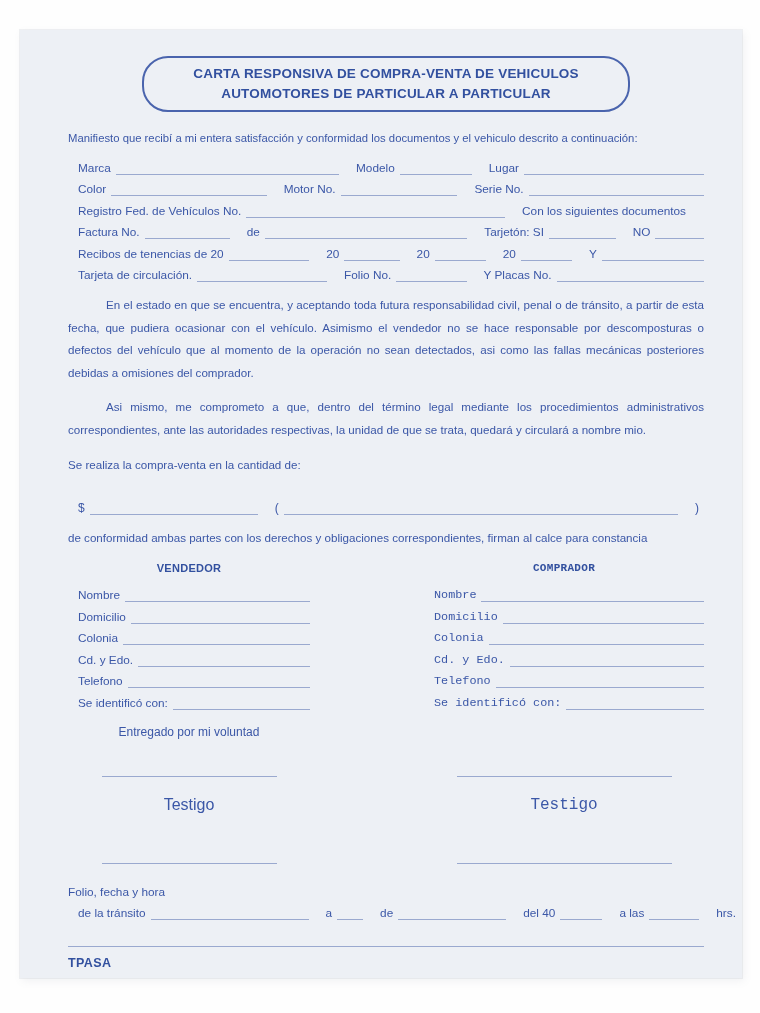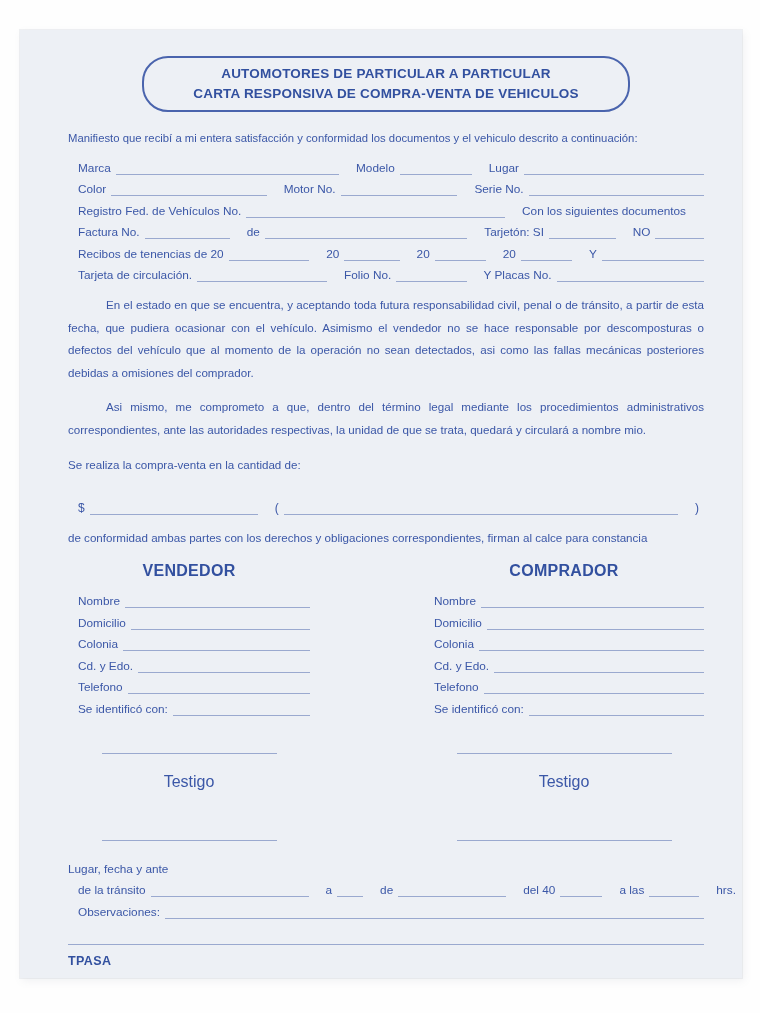--- a/index.html
+++ b/index.html
@@ -32,41 +32,41 @@
   .frow .lab{white-space:nowrap;padding-right:5px;margin-left:10px;}
   .frow .lab.mid{padding-left:7px;}
   .fl{border-bottom:1.2px solid var(--line);height:13px;min-width:10px;}
   .para{margin-top:12px;line-height:22.5px;text-align:justify;font-size:11.6px;text-indent:38px;}
   .lead{margin-top:17px;font-size:11.6px;}
   .amount{margin-top:22px;font-size:12px;}
   .amount .fl{height:14px;}
   .confirm{margin-top:16px;font-size:11.6px;}
   .cols{display:flex;justify-content:space-between;}
   .colL{width:242px;}
-  .colR{width:280px;}
-  .ptitle{margin-top:18px;text-align:center;font-weight:bold;font-size:16px;color:var(--ink-dark);letter-spacing:.3px;}
+  .colR{width:280px;font-family:Liberation Mono, monospace;}
+  .ptitle{margin-top:18px;text-align:center;font-weight:bold;font-size:11px;color:var(--ink-dark);letter-spacing:.3px;}
   .pfields{margin-top:7px;}
   .caption{margin-top:15px;text-align:center;font-size:12px;}
   .sigline{border-bottom:1.3px solid var(--line);height:1px;margin:0 auto;}
   .sig1{margin-top:37px;}
   .testigo{margin-top:19px;text-align:center;font-size:16px;}
   .sig2{margin-top:49px;}
   .footer{margin-top:21px;font-size:11.8px;}
   .obsline{margin-top:5px;}
   .obsline .fl{height:12px;}
   .tpasa{margin-top:9px;font-weight:bold;font-size:12.5px;color:var(--ink-dark);letter-spacing:.4px;}
 </style>
 </head>
 <body>
 
 <div class="paper">
 
   <div class="title-box">
+    <div>CARTA RESPONSIVA DE COMPRA-VENTA DE VEHICULOS</div>
     <div>AUTOMOTORES DE PARTICULAR A PARTICULAR</div>
-    <div>CARTA RESPONSIVA DE COMPRA-VENTA DE VEHICULOS</div>
   </div>
 
   <div class="intro">Manifiesto que recibí a mi entera satisfacción y conformidad los documentos y el vehiculo descrito a continuación:</div>
 
   <div class="rows">
     <div class="frow">
       <span class="lab">Marca</span>
       <span class="fl" style="flex:3.1"></span>
       <span class="lab mid">Modelo</span>
       <span class="fl" style="flex:1"></span>
@@ -187,20 +187,21 @@
         <span class="fl" style="flex:1"></span>
       </div>
       <div class="frow">
         <span class="lab">Se identificó con:</span>
         <span class="fl" style="flex:1"></span>
       </div>
     </div>
   </div>
 
   <div class="cols">
+    <div class="colL caption">Entregado por mi voluntad</div>
   </div>
 
   <div class="cols sig1">
     <div class="colL">
         <div class="sigline" style="width:175px"></div>
       </div>
     <div class="colR">
         <div class="sigline" style="width:215px"></div>
       </div>
   </div>
@@ -213,37 +214,33 @@
   <div class="cols sig2">
     <div class="colL">
         <div class="sigline" style="width:175px"></div>
       </div>
     <div class="colR">
         <div class="sigline" style="width:215px"></div>
       </div>
   </div>
 
   <div class="footer">
-    <div>Lugar, fecha y ante</div>
+    <div>Folio, fecha y hora</div>
     <div class="frow">
       <span class="lab">de la tránsito</span>
       <span class="fl" style="width:158px;flex:0 0 auto"></span>
       <span class="lab mid">a</span>
       <span class="fl" style="width:26px;flex:0 0 auto"></span>
       <span class="lab mid">de</span>
       <span class="fl" style="width:108px;flex:0 0 auto"></span>
       <span class="lab mid">del 40</span>
       <span class="fl" style="width:42px;flex:0 0 auto"></span>
       <span class="lab mid">a las</span>
       <span class="fl" style="width:50px;flex:0 0 auto"></span>
       <span class="lab mid">hrs.</span>
     </div>
-    <div class="frow">
-      <span class="lab">Observaciones:</span>
-      <span class="fl" style="flex:1"></span>
-    </div>
     <div class="frow obsline">
       <span class="fl" style="flex:1"></span>
     </div>
     <div class="tpasa">TPASA</div>
   </div>
 
 </div>
 
 </body></html>

